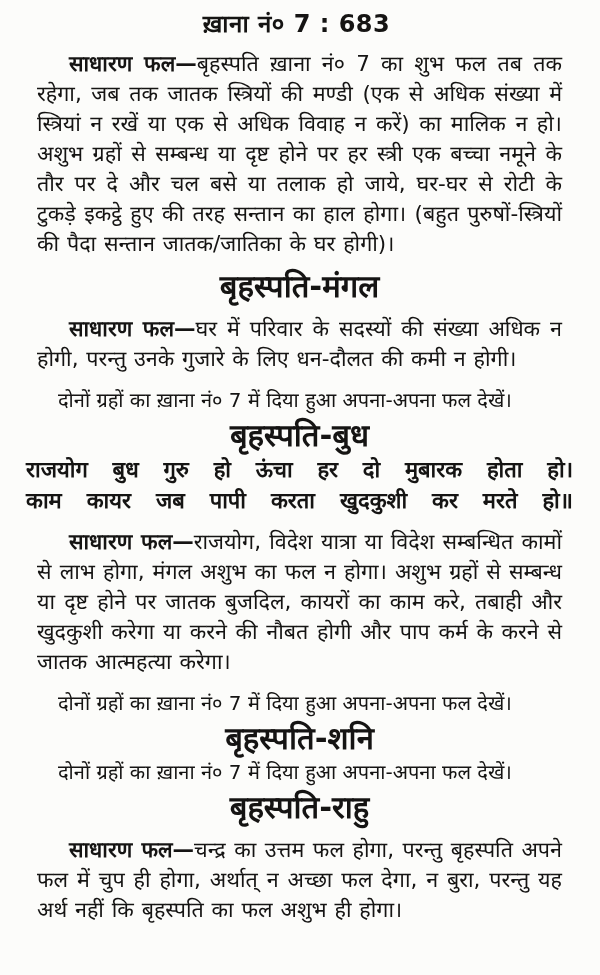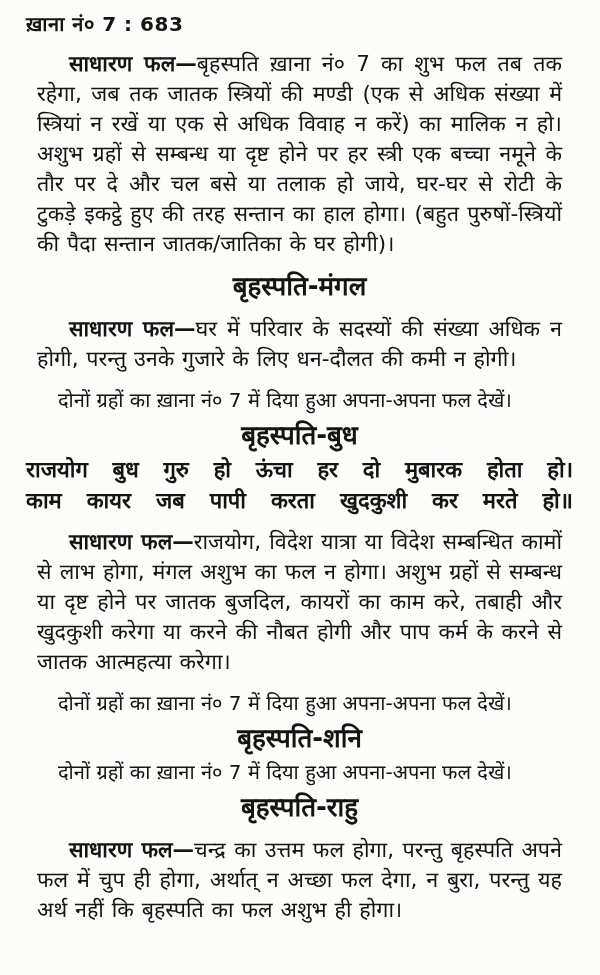--- a/index.html
+++ b/index.html
@@ -9,41 +9,41 @@
     font-family: "DejaVu Sans", "Liberation Sans", sans-serif;
     color: #151413;
   }
   .page {
     box-sizing: border-box;
     width: 600px; height: 975px;
     padding: 10px 27px 0 26px;
     background: #fcfcfa;
   }
   .page-header {
-    text-align: left;
+    text-align: center;
     font-weight: bold;
-    font-size: 20px;
+    font-size: 24px;
     line-height: 28px;
     padding-right: 6px;
     margin-bottom: 7px;
     letter-spacing: 0.5px;
   }
   .body-para {
     margin: 11px;
     font-size: 21.5px;
     line-height: 30px;
     text-align: justify;
     word-spacing: 1px;
   }
   .indent { text-indent: 32px; }
   .lead { font-weight: bold; }
   .section-heading {
     margin: 4px 0 2px 0;
     text-align: center;
-    font-size: 26px;
+    font-size: 31px;
     line-height: 33px;
     font-weight: bold;
   }
   .verse-line {
     font-size: 22px;
     line-height: 31px;
     font-weight: bold;
     text-align: justify;
     text-align-last: justify;
     word-spacing: 2px;

